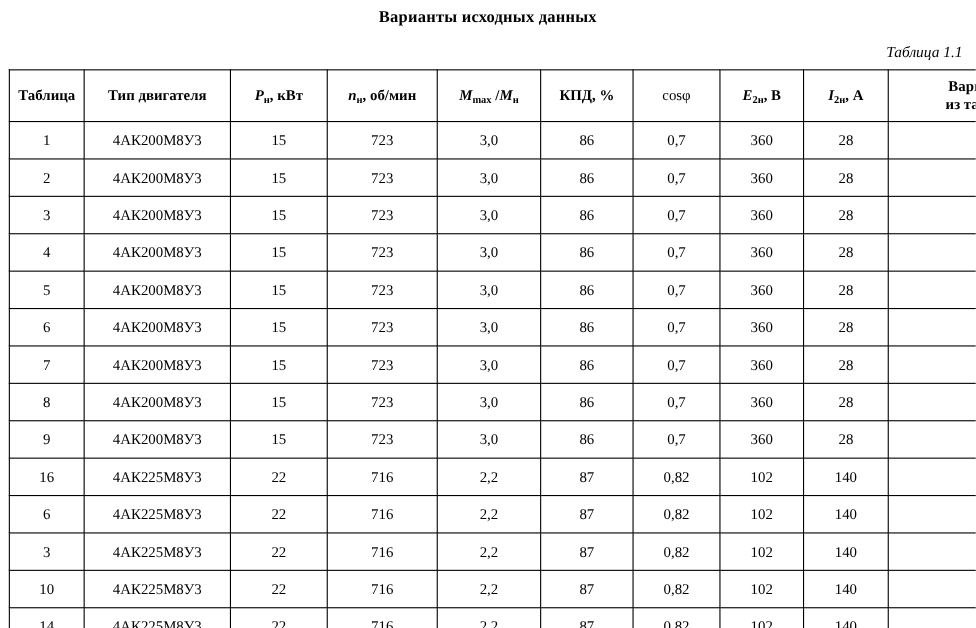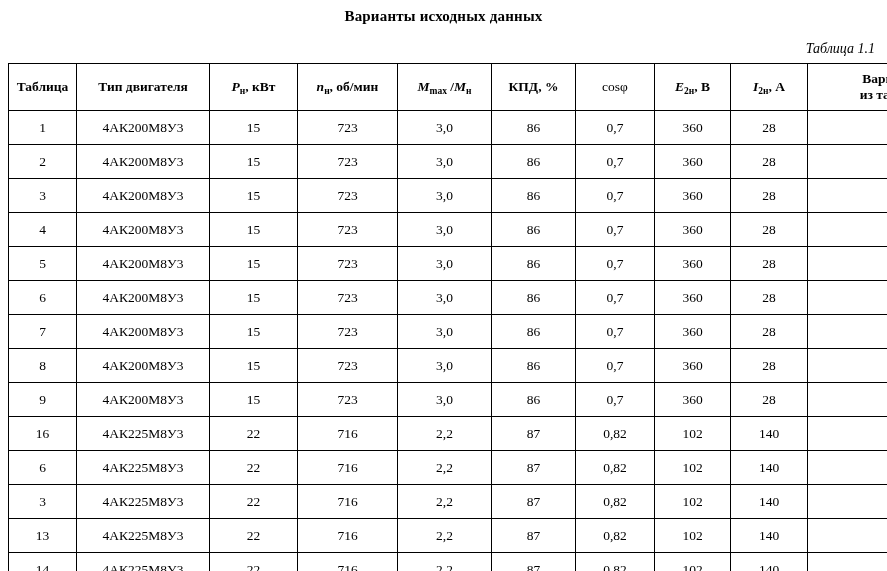--- a/index.html
+++ b/index.html
@@ -263,21 +263,21 @@
             <td>22</td>
             <td>716</td>
             <td>2,2</td>
             <td>87</td>
             <td>0,82</td>
             <td>102</td>
             <td>140</td>
             <td>в</td>
           </tr>
           <tr>
-            <td>13</td>
+            <td>10</td>
             <td>4АК225М8У3</td>
             <td>22</td>
             <td>716</td>
             <td>2,2</td>
             <td>87</td>
             <td>0,82</td>
             <td>102</td>
             <td>140</td>
             <td>г</td>
           </tr>

